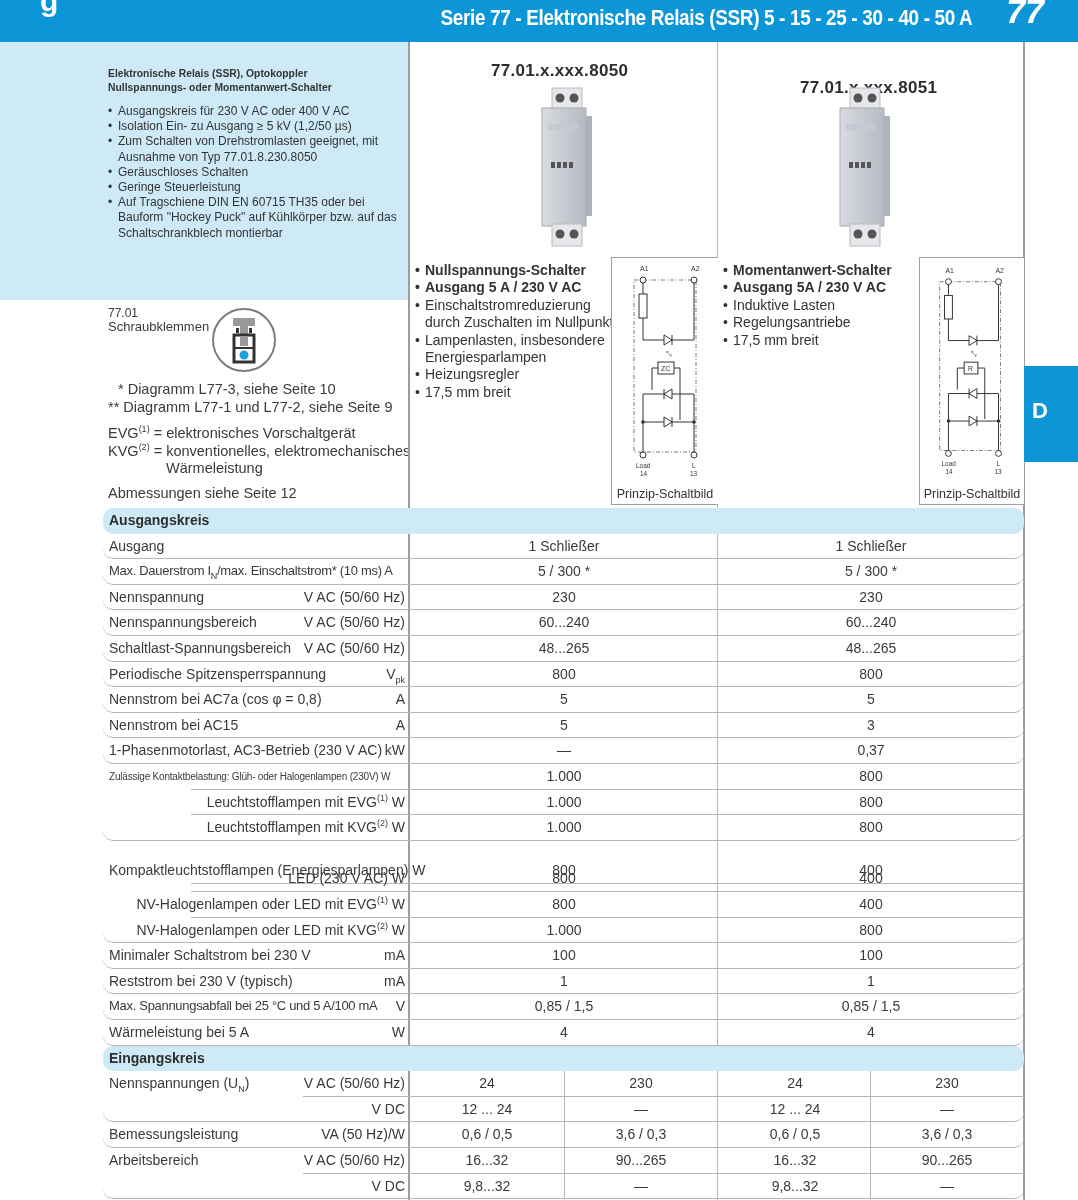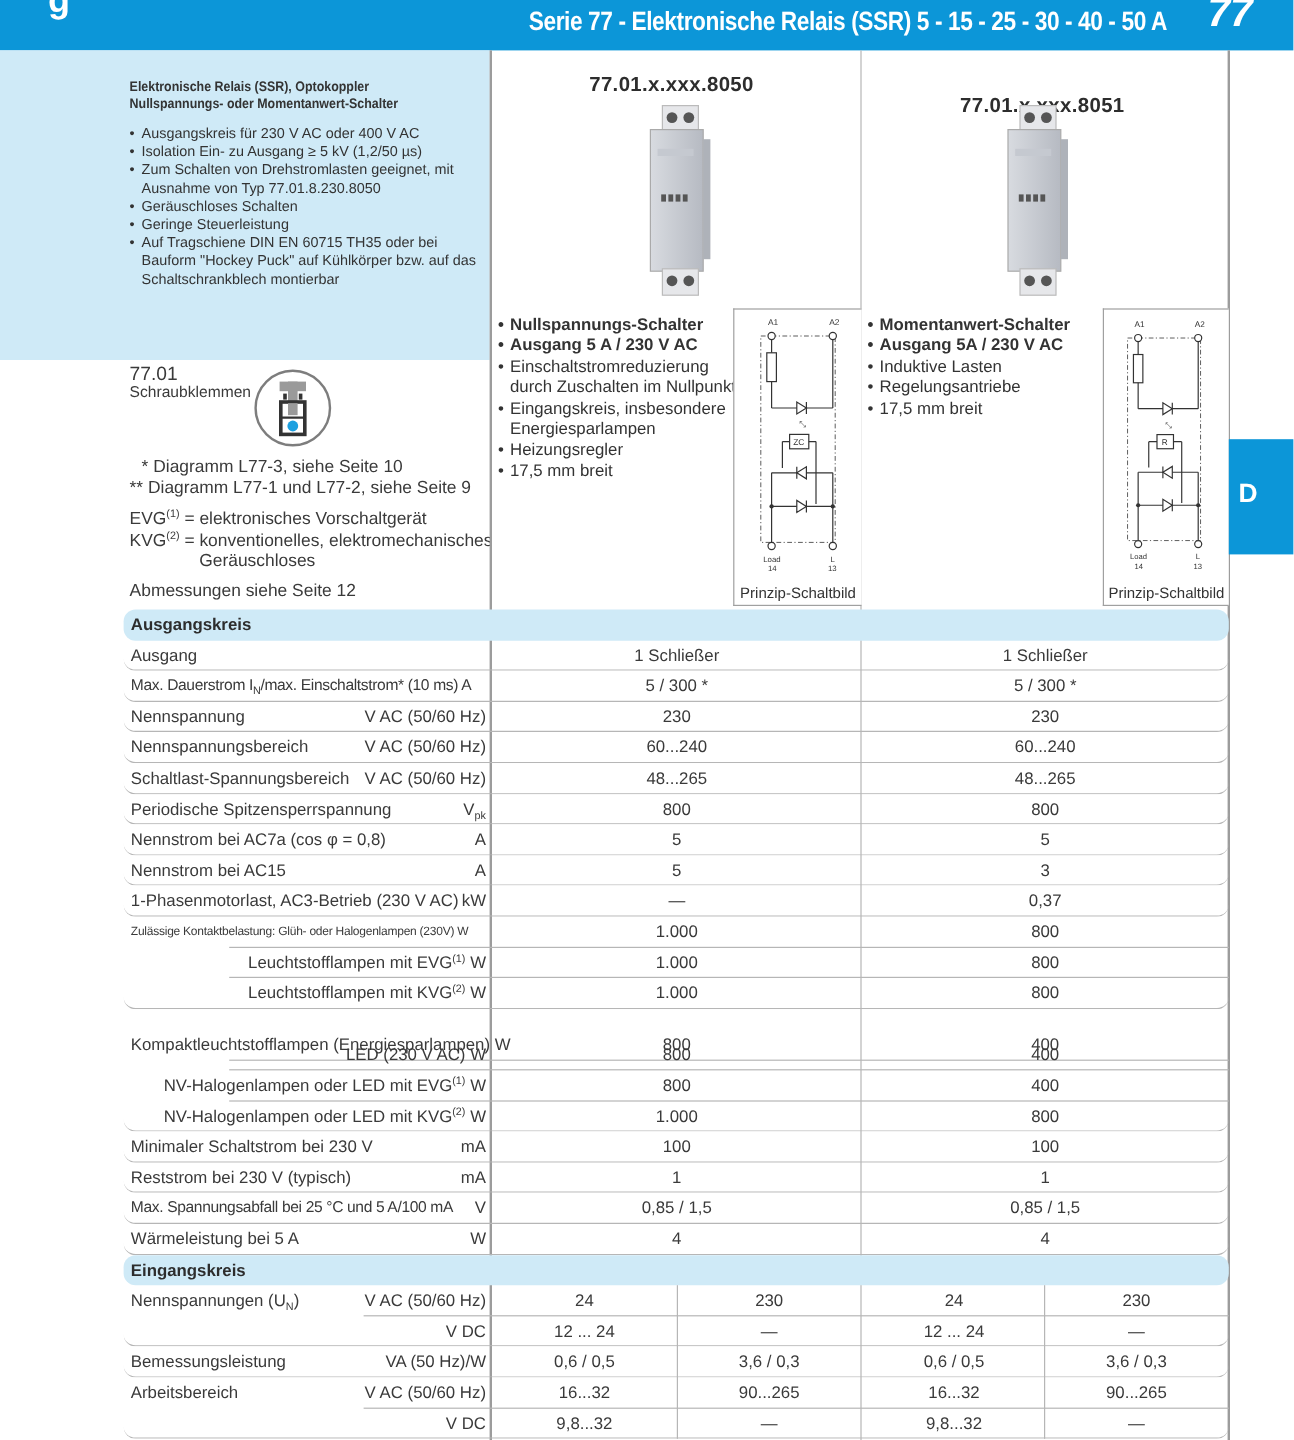--- a/index.html
+++ b/index.html
@@ -11,21 +11,21 @@
   .header-num { position: absolute; right: 34px; top: -8px; color: #ffffff; font-size: 34px; font-weight: bold; font-style: italic; }
   .header-g { position: absolute; left: 40px; top: -16px; color: #ffffff; font-size: 30px; font-weight: bold; }
 
   .intro-panel { position: absolute; left: 0; top: 42px; width: 408px; height: 258px; background: #cfeaf7; }
   .intro-head { position: absolute; left: 108px; top: 66px; font-size: 11.5px; font-weight: bold; line-height: 14px; color: #333; transform: scaleX(0.9); transform-origin: left top; width: 320px; }
   .intro-list { position: absolute; left: 108px; top: 104px; width: 300px; font-size: 12px; line-height: 15.2px; color: #333; list-style: none; }
   .intro-list li { position: relative; padding-left: 10px; }
   .intro-list li::before { content: "•"; position: absolute; left: 0; top: 0; }
 
   .left-lower { position: absolute; left: 108px; top: 306px; width: 300px; color: #3a3a3a; }
-  .type-num { font-size: 16px; line-height: 14px; }
+  .type-num { font-size: 12px; line-height: 14px; }
   .type-label { font-size: 13px; line-height: 14px; }
   .screw-icon { position: absolute; left: 104px; top: 2px; width: 64px; height: 64px; border: 2px solid #7d7d7d; border-radius: 50%; background: #fff; }
   .note { position: absolute; left: 0; font-size: 14.5px; line-height: 18px; white-space: nowrap; }
   .note-sup { font-size: 9px; vertical-align: super; line-height: 0; }
 
   .vline { position: absolute; background: #9c9c9c; }
 
   .product-title { position: absolute; font-size: 17px; font-weight: bold; color: #2d2d2d; letter-spacing: 0.3px; }
   .product-img { position: absolute; width: 70px; height: 165px; }
   .feat-list { position: absolute; list-style: none; font-size: 14px; line-height: 17.4px; color: #333; }
@@ -98,21 +98,21 @@
   <div class="note" style="top:74px; left:10px;">* Diagramm L77-3, siehe Seite 10</div>
   <div class="note" style="top:92px;">** Diagramm L77-1 und L77-2, siehe Seite 9</div>
   <div class="note" style="top:118px;">
     <span>EVG</span><span class="note-sup">(1)</span>
     <span>= elektronisches Vorschaltgerät</span>
   </div>
   <div class="note" style="top:136px;">
     <span>KVG</span><span class="note-sup">(2)</span>
     <span>= konventionelles, elektromechanisches</span>
   </div>
-  <div class="note" style="top:153px; left:58px;">Geräuschloses</div>
+  <div class="note" style="top:153px; left:58px;">Wärmeleistung</div>
   <div class="note" style="top:178px;">Abmessungen siehe Seite 12</div>
 </div>
 
 <div class="vline" style="left:408px; top:42px; width:2px; height:1158px;"></div>
 <div class="vline" style="left:717px; top:42px; width:1px; height:1158px; background:#b6b6b6;"></div>
 <div class="vline" style="left:1023px; top:42px; width:2px; height:1158px;"></div>
 
 <div class="product-title" style="left:491px; top:61px;">77.01.x.xxx.8050</div>
 <div class="product-img" style="left:538px; top:86px;">
   <svg width="70" height="165" viewBox="0 0 70 165">
@@ -134,21 +134,21 @@
       <rect x="31" y="76" width="4" height="6" fill="#555"></rect>
     <rect x="14" y="138" width="30" height="22" fill="#e6e7ea" stroke="#bbb"></rect>
     <circle cx="22" cy="148" r="4.5" fill="#555"></circle>
       <circle cx="36" cy="148" r="4.5" fill="#555"></circle>
   </svg>
 </div>
 <ul class="feat-list" style="left:415px; top:262px; width:200px;">
   <li class="bold">Nullspannungs-Schalter</li>
   <li class="bold">Ausgang 5 A / 230 V AC</li>
   <li>Einschaltstromreduzierung durch Zuschalten im Nullpunkt</li>
-  <li>Eingangskreis, insbesondere Energiesparlampen</li>
+  <li>Lampenlasten, insbesondere Energiesparlampen</li>
   <li>Heizungsregler</li>
   <li>17,5 mm breit</li>
 </ul>
 <div class="schem-box" style="left:611px; top:257px; width:107px; height:248px;">
   <svg width="107" height="225" viewBox="0 0 107 225">
     <text x="28" y="13" font-size="7" fill="#333" font-family="Liberation Sans, sans-serif">A1</text>
     <text x="79" y="13" font-size="7" fill="#333" font-family="Liberation Sans, sans-serif">A2</text>
     <rect x="22" y="22" width="62" height="172" fill="none" stroke="#555" stroke-width="0.8" stroke-dasharray="4,2,1,2"></rect>
     <circle cx="31" cy="22" r="3" fill="#fff" stroke="#333"></circle>
       <circle cx="82" cy="22" r="3" fill="#fff" stroke="#333"></circle>

